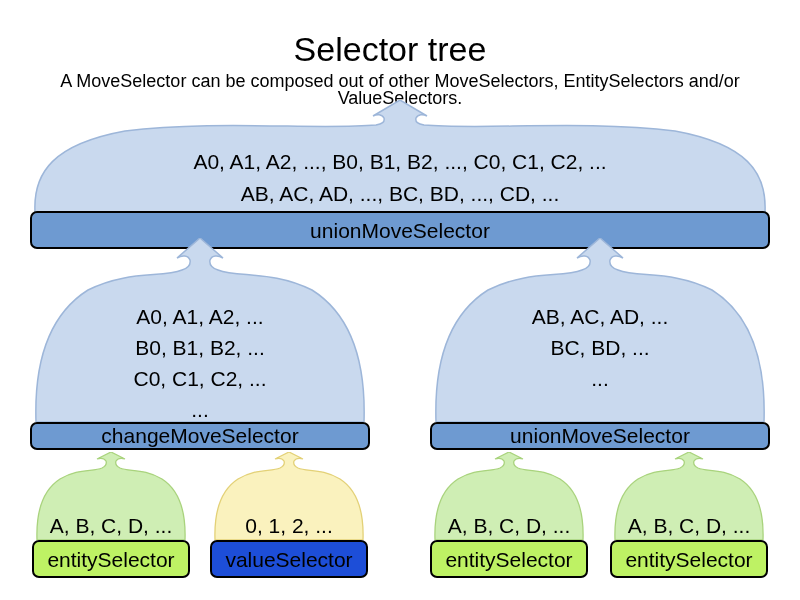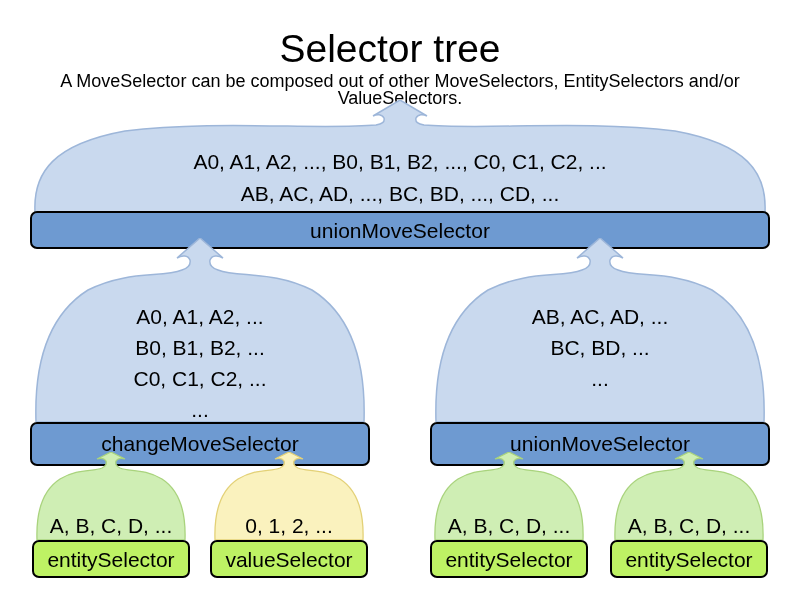--- a/index.html
+++ b/index.html
@@ -8,21 +8,21 @@
     background: #ffffff;
     font-family: "Liberation Sans", sans-serif;
     color: #000;
     position: relative;
     overflow: hidden;
   }
   .stage { position: absolute; left: 0; top: 0; width: 800px; height: 600px; }
 
   .title {
     position: absolute; left: 0; top: 28px; width: 780px;
-    text-align: center; font-size: 39px; line-height: 42px; font-weight: 400;
+    text-align: center; font-size: 34px; line-height: 42px; font-weight: 400;
   }
   .subtitle {
     position: absolute; left: 0; top: 73px; width: 800px;
     text-align: center; font-size: 18px; line-height: 17px; font-weight: 400;
   }
 
   .dome-svg { position: absolute; display: block; }
 
   .dome-text { position: absolute; text-align: center; font-size: 21px; }
   .dome-text .ln { white-space: nowrap; }
@@ -32,24 +32,24 @@
 
   .bar {
     position: absolute; box-sizing: border-box;
     border: 2px solid #000; border-radius: 7px;
     text-align: center; font-size: 21px;
     display: flex; align-items: center; justify-content: center;
     white-space: nowrap;
   }
   .bar.blue   { background: #6E9AD1; }
   .bar.green  { background: #bef264; }
-  .bar.yellow { background: #bef264; }
+  .bar.yellow { background: #1d4ed8; }
 
   .bar.h29 { height: 38px; line-height: 25px; }
-  .bar.h28 { height: 44px; line-height: 24px; }
+  .bar.h28 { height: 28px; line-height: 24px; }
 </style>
 </head>
 <body>
 
 <div class="stage">
 
   <div class="title">Selector tree</div>
   <div class="subtitle">A MoveSelector can be composed out of other MoveSelectors, EntitySelectors and/or ValueSelectors.</div>
 
   <svg class="dome-svg" style="left:30px; top:100px;" width="740" height="112" viewBox="0 0 740 112">

